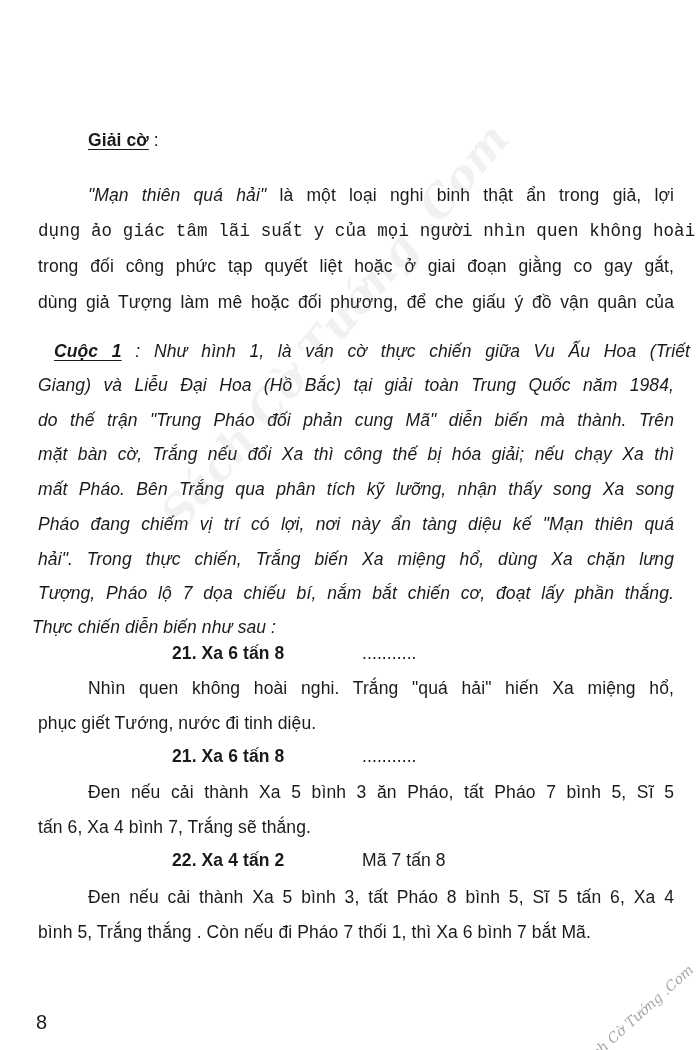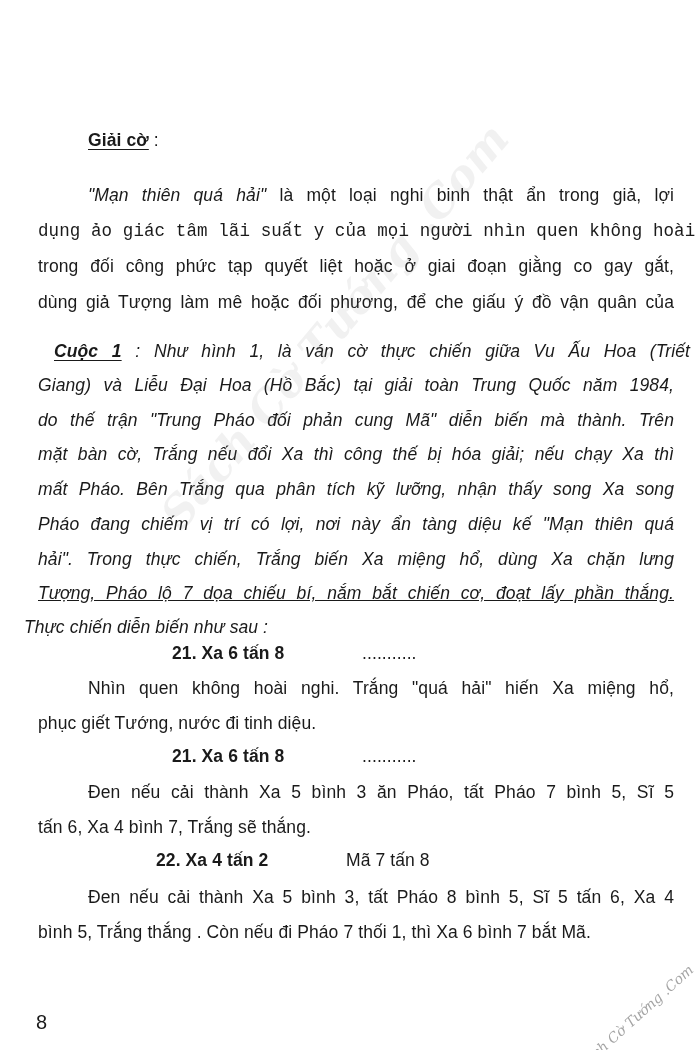--- a/index.html
+++ b/index.html
@@ -105,38 +105,38 @@
 
   <div class="line ital justify" style="left:54px; top:302px; top:303px; width:636px;">
     <span class="bold-ital-u">Cuộc 1</span><span> : Như hình 1, là ván cờ thực chiến giữa Vu Ấu Hoa (Triết</span>
   </div>
   <div class="line ital justify" style="left:38px; top:337px; width:636px;">Giang) và Liễu Đại Hoa (Hồ Bắc) tại giải toàn Trung Quốc năm 1984,</div>
   <div class="line ital justify" style="left:38px; top:372px; width:636px;">do thế trận "Trung Pháo đối phản cung Mã" diễn biến mà thành. Trên</div>
   <div class="line ital justify" style="left:38px; top:406px; width:636px;">mặt bàn cờ, Trắng nếu đổi Xa thì công thế bị hóa giải; nếu chạy Xa thì</div>
   <div class="line ital justify" style="left:38px; top:441px; width:636px;">mất Pháo. Bên Trắng qua phân tích kỹ lưỡng, nhận thấy song Xa song</div>
   <div class="line ital justify" style="left:38px; top:476px; width:636px;">Pháo đang chiếm vị trí có lợi, nơi này ẩn tàng diệu kế "Mạn thiên quá</div>
   <div class="line ital justify" style="left:38px; top:511px; width:636px;">hải". Trong thực chiến, Trắng biến Xa miệng hổ, dùng Xa chặn lưng</div>
-  <div class="line ital justify" style="left:38px; top:545px; width:636px;text-decoration:underline;">Tượng, Pháo lộ 7 dọa chiếu bí, nắm bắt chiến cơ, đoạt lấy phần thắng.</div>
-  <div class="line ital" style="left:24px; top:579px;">Thực chiến diễn biến như sau :</div>
+  <div class="line ital justify" style="left:38px; top:545px; width:636px;">Tượng, Pháo lộ 7 dọa chiếu bí, nắm bắt chiến cơ, đoạt lấy phần thắng.</div>
+  <div class="line ital" style="left:32px; top:579px;">Thực chiến diễn biến như sau :</div>
 
   <div class="line sans" style="left:172px; top:605px;">
     <span class="move-num">21. Xa 6 tấn 8</span><span>...........</span>
   </div>
 
   <div class="line sans justify" style="left:88px; top:640px; width:586px;">Nhìn quen không hoài nghi. Trắng "quá hải" hiến Xa miệng hổ,</div>
   <div class="line sans" style="left:38px; top:675px;">phục giết Tướng, nước đi tinh diệu.</div>
 
   <div class="line sans" style="left:172px; top:708px;">
     <span class="move-num">21. Xa 6 tấn 8</span><span>...........</span>
   </div>
 
   <div class="line sans justify" style="left:88px; top:744px; width:586px;">Đen nếu cải thành Xa 5 bình 3 ăn Pháo, tất Pháo 7 bình 5, Sĩ 5</div>
   <div class="line sans" style="left:38px; top:779px;">tấn 6, Xa 4 bình 7, Trắng sẽ thắng.</div>
 
-  <div class="line sans" style="left:156px; top:812px;">
+  <div class="line sans" style="left:172px; top:812px;">
     <span class="move-num">22. Xa 4 tấn 2</span><span>Mã 7 tấn 8</span>
   </div>
 
   <div class="line sans justify" style="left:88px; top:849px; width:586px;">Đen nếu cải thành Xa 5 bình 3, tất Pháo 8 bình 5, Sĩ 5 tấn 6, Xa 4</div>
   <div class="line sans" style="left:38px; top:884px;">bình 5, Trắng thắng . Còn nếu đi Pháo 7 thối 1, thì Xa 6 bình 7 bắt Mã.</div>
 
   <div class="page-number">8</div>
 
   <div class="watermark-center">Sách Cờ Tướng .Com</div>
   <div class="watermark-corner">Sách Cờ Tướng .Com</div>

